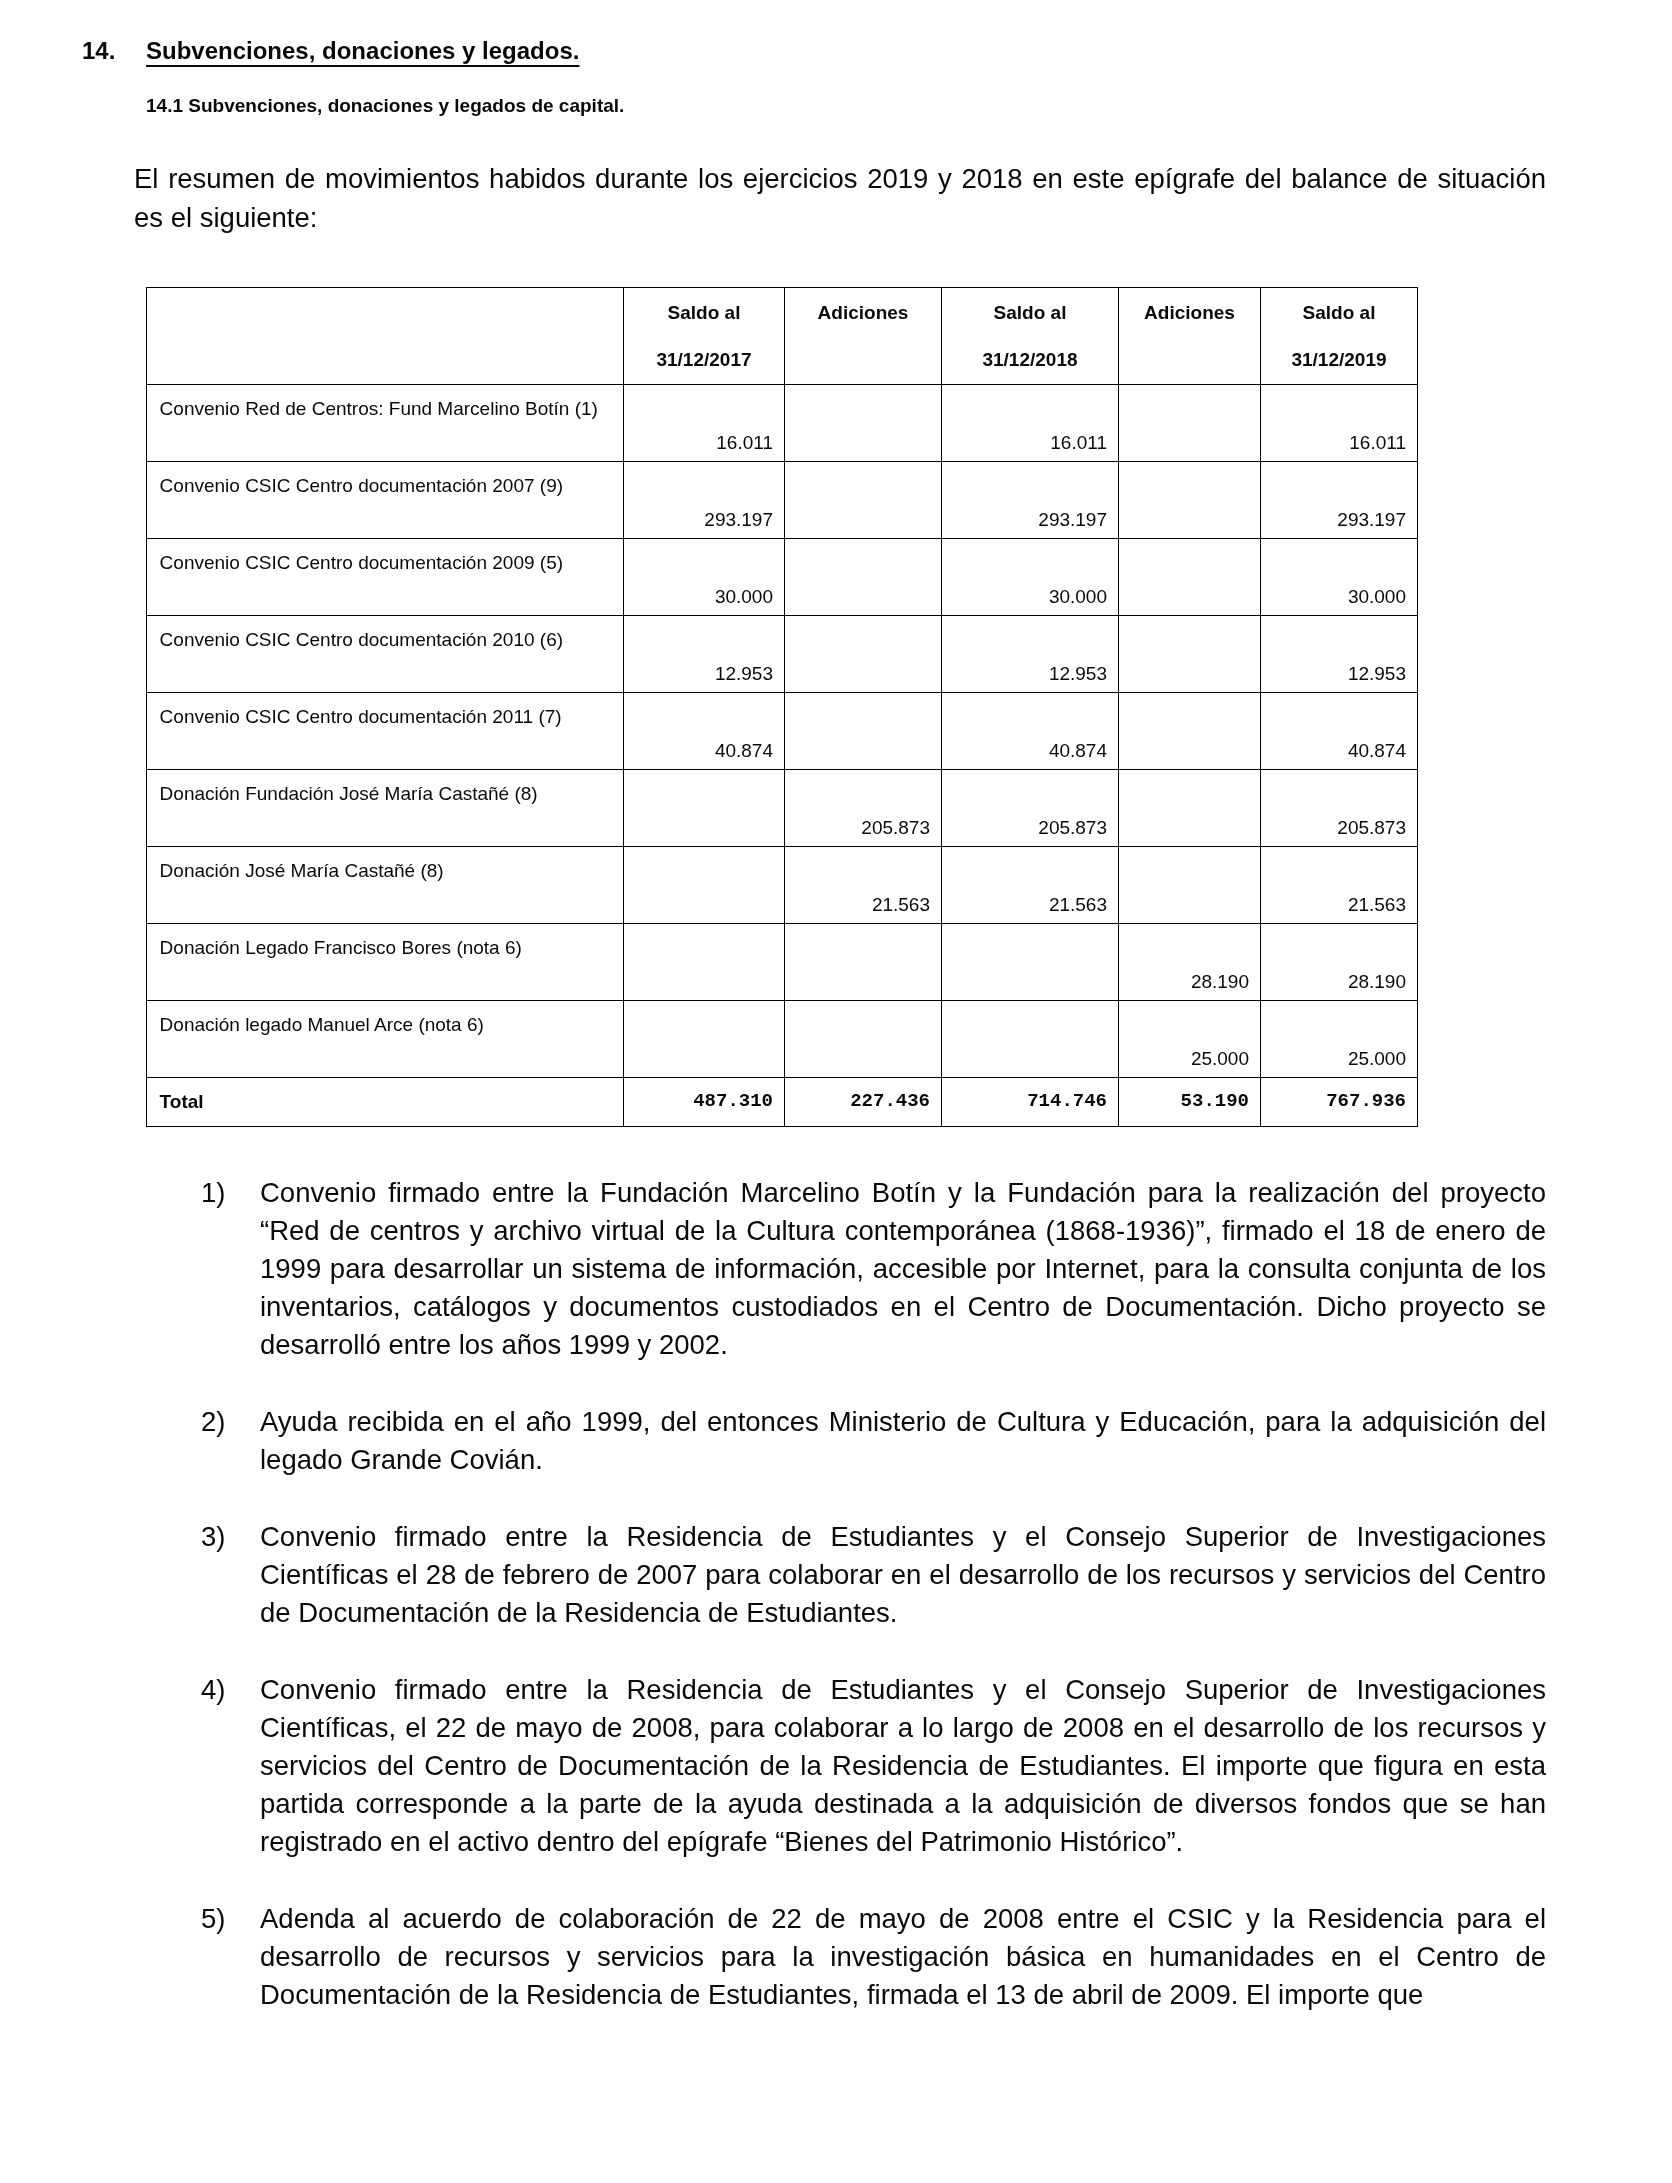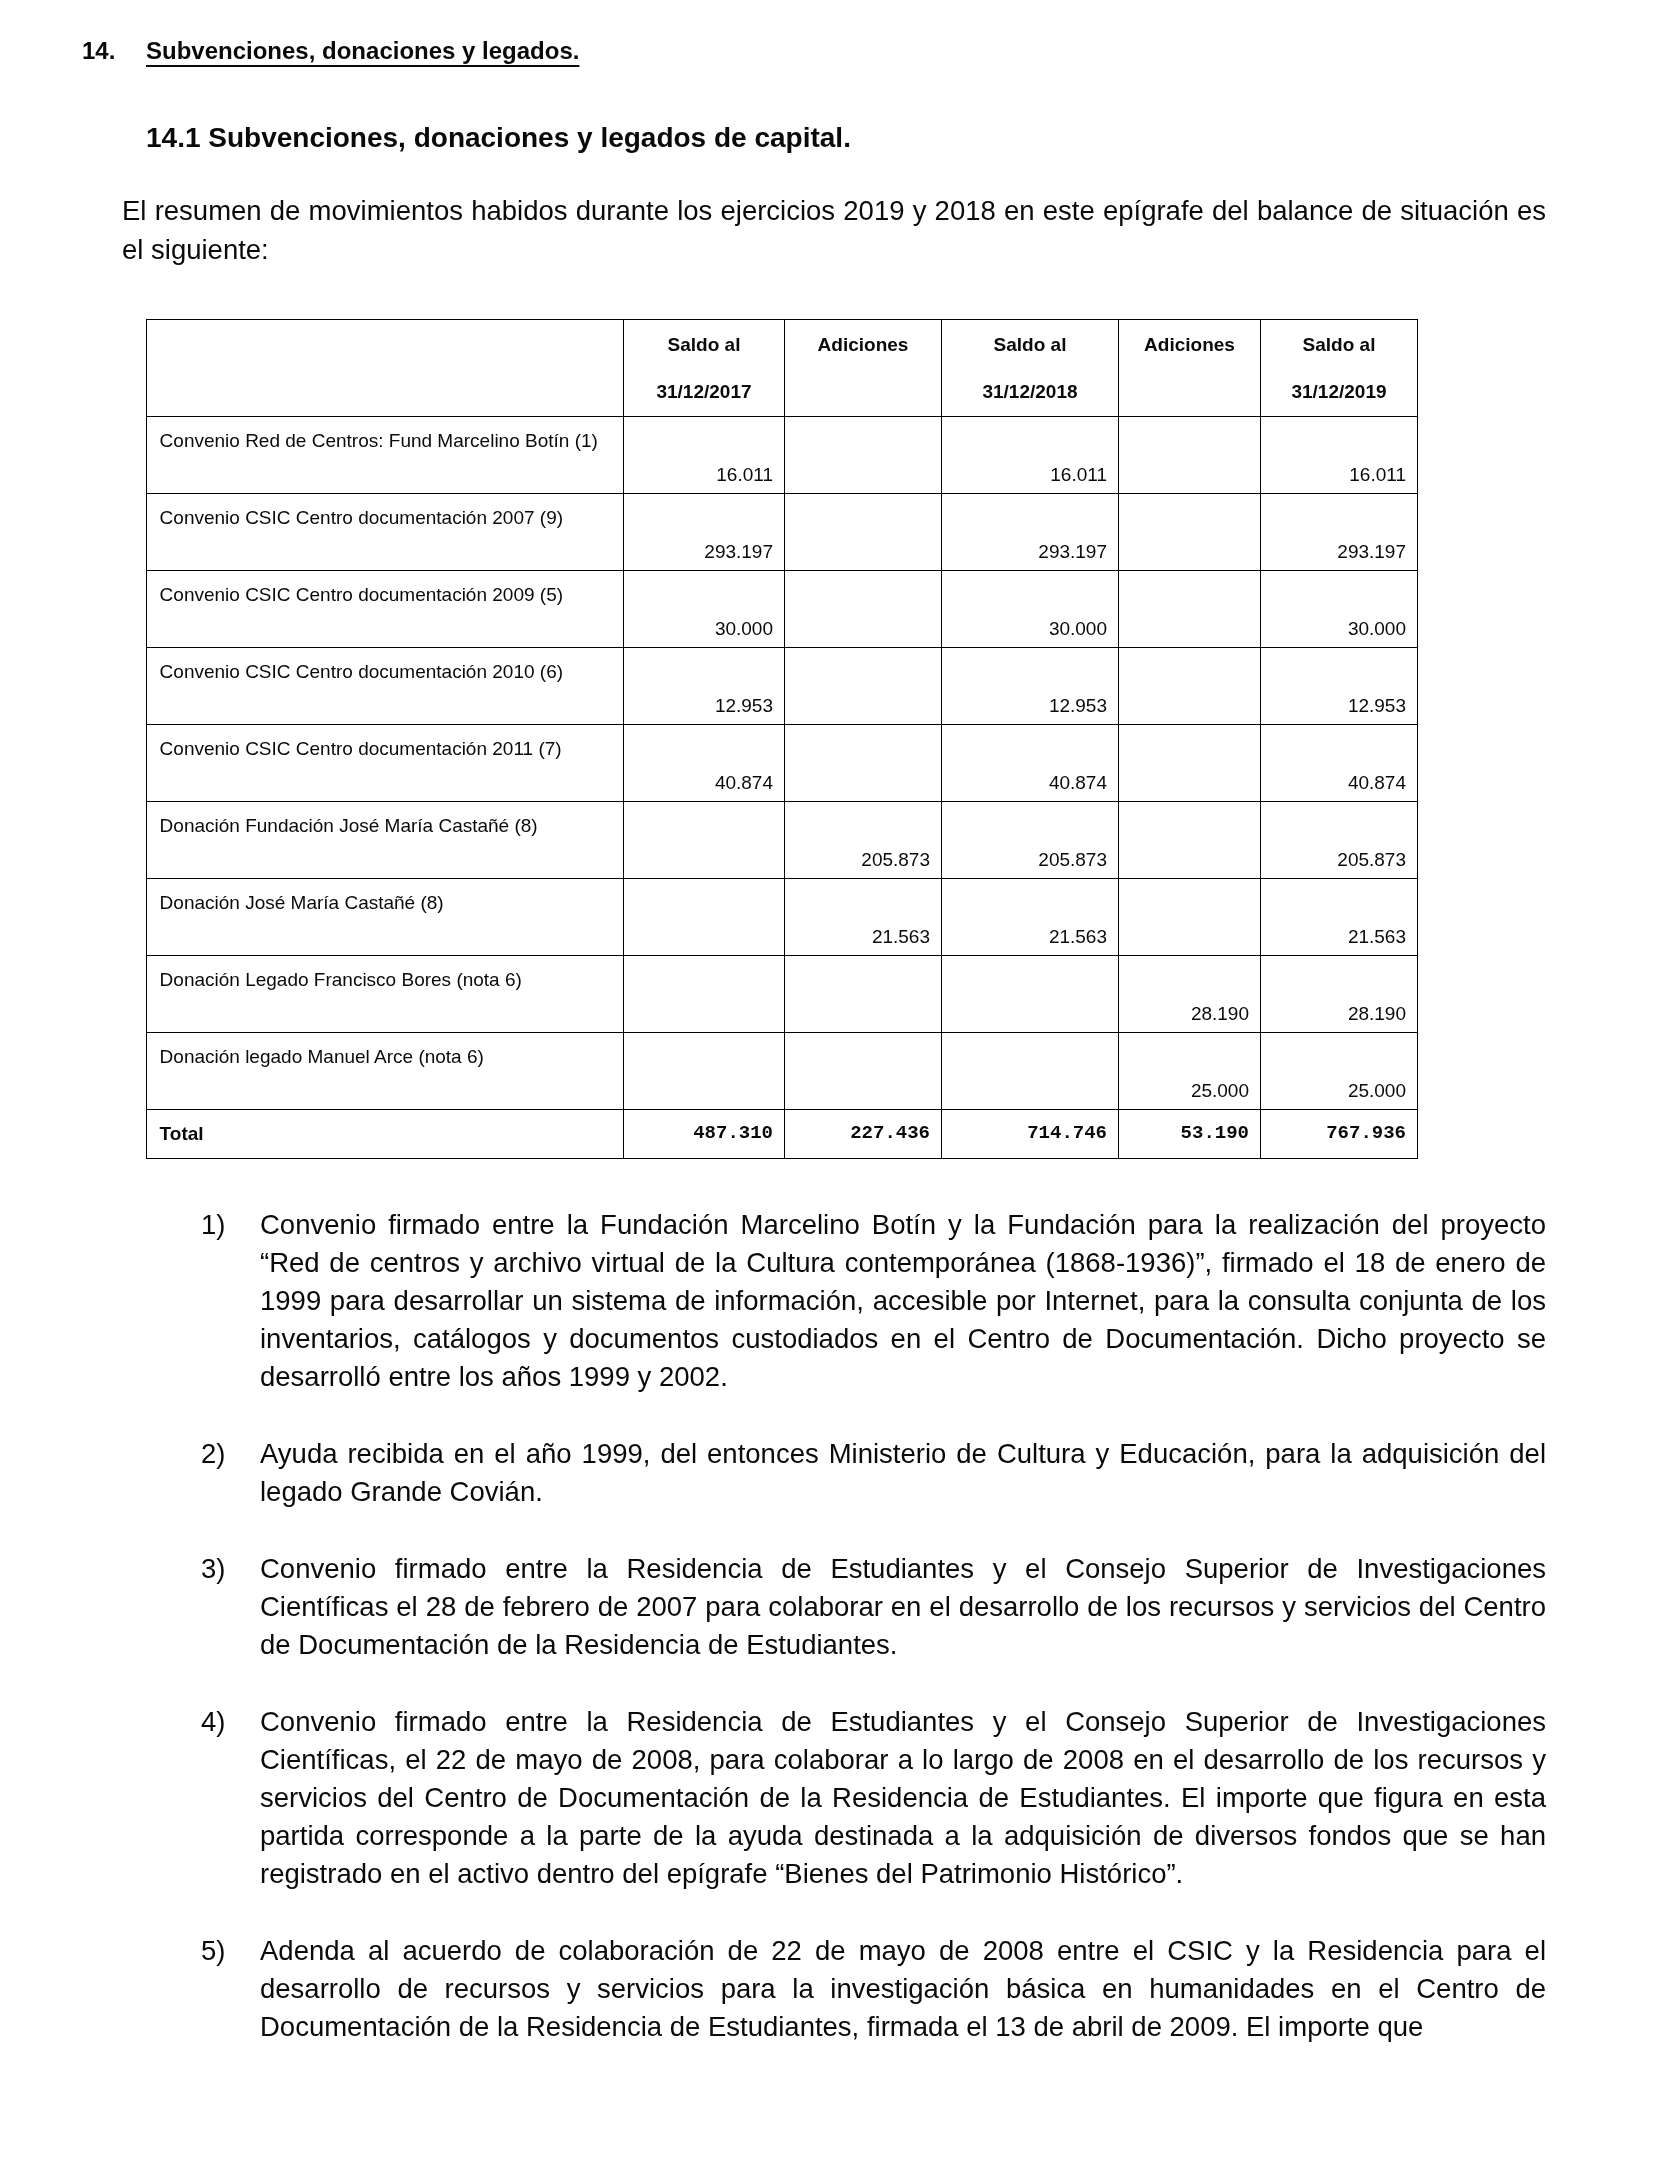--- a/index.html
+++ b/index.html
@@ -11,30 +11,30 @@
     font-family: "Liberation Sans", "DejaVu Sans", sans-serif;
     color: #0a0a0a;
   }
   .page { padding: 33px 126px 0 82px; }
 
   .heading { font-size: 24px; font-weight: bold; line-height: 35px; display: flex; }
   .h-num { display: inline-block; width: 64px; flex: none; }
   .h-title { text-decoration: underline; text-decoration-thickness: 2.4px; text-underline-offset: 5.5px; }
 
   .subheading {
-    margin-top: 52px;
+    margin-top: 20px;
     margin-left: 64px;
-    font-size: 28px;
+    font-size: 19px;
     font-weight: bold;
     line-height: 35px;
   }
 
   .intro {
     margin-top: 36px;
-    margin-left: 40px;
+    margin-left: 52px;
     font-size: 27.5px;
     line-height: 39px;
     text-align: justify;
   }
 
   table.data-table {
     margin-top: 50px;
     margin-left: 64px;
     border-collapse: collapse;
     table-layout: fixed;

